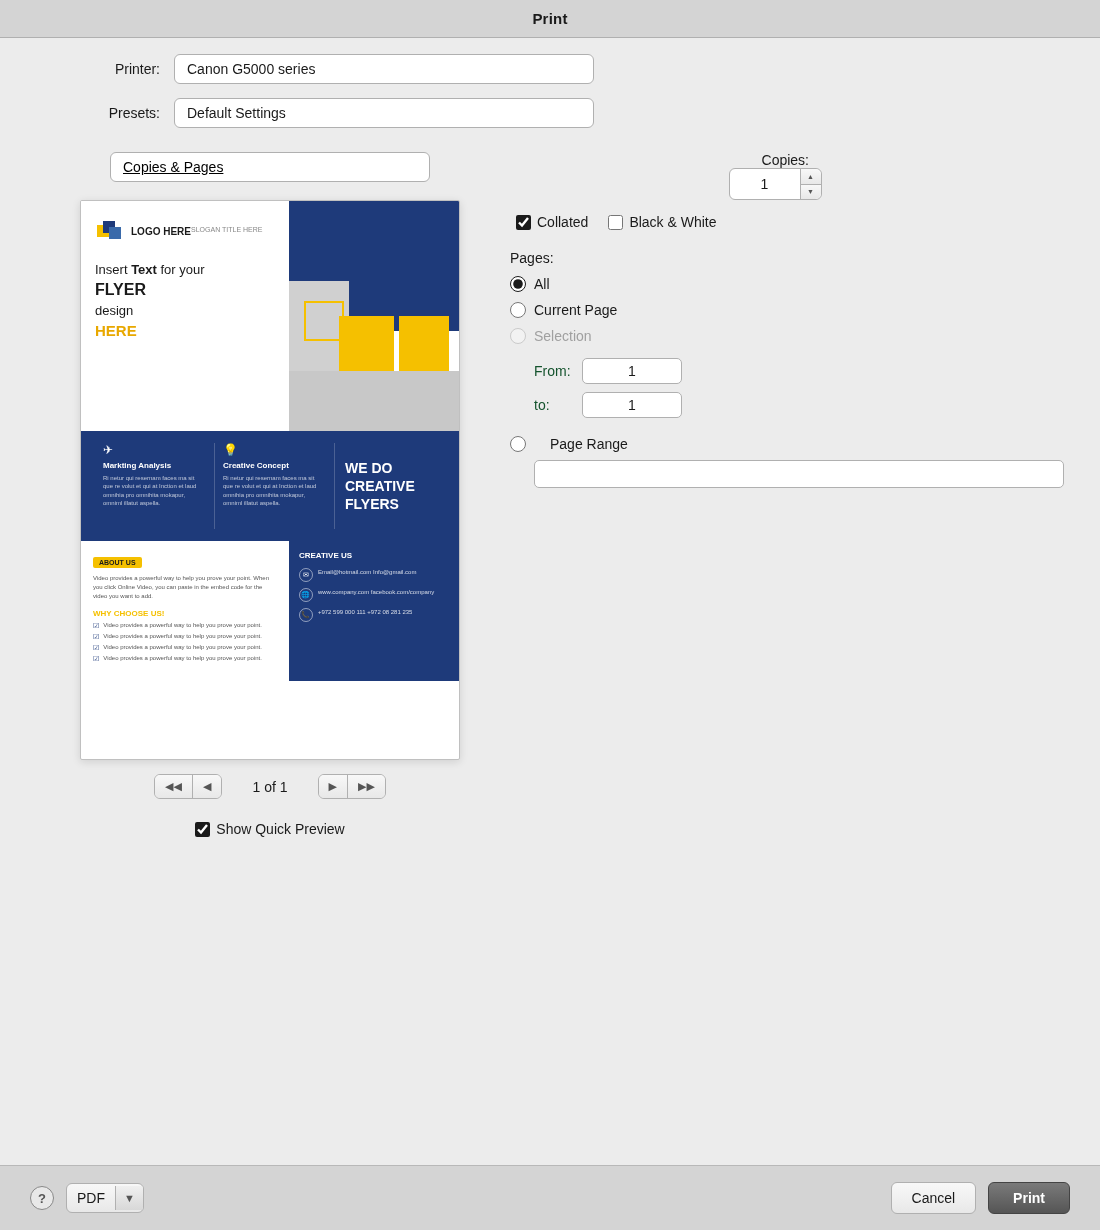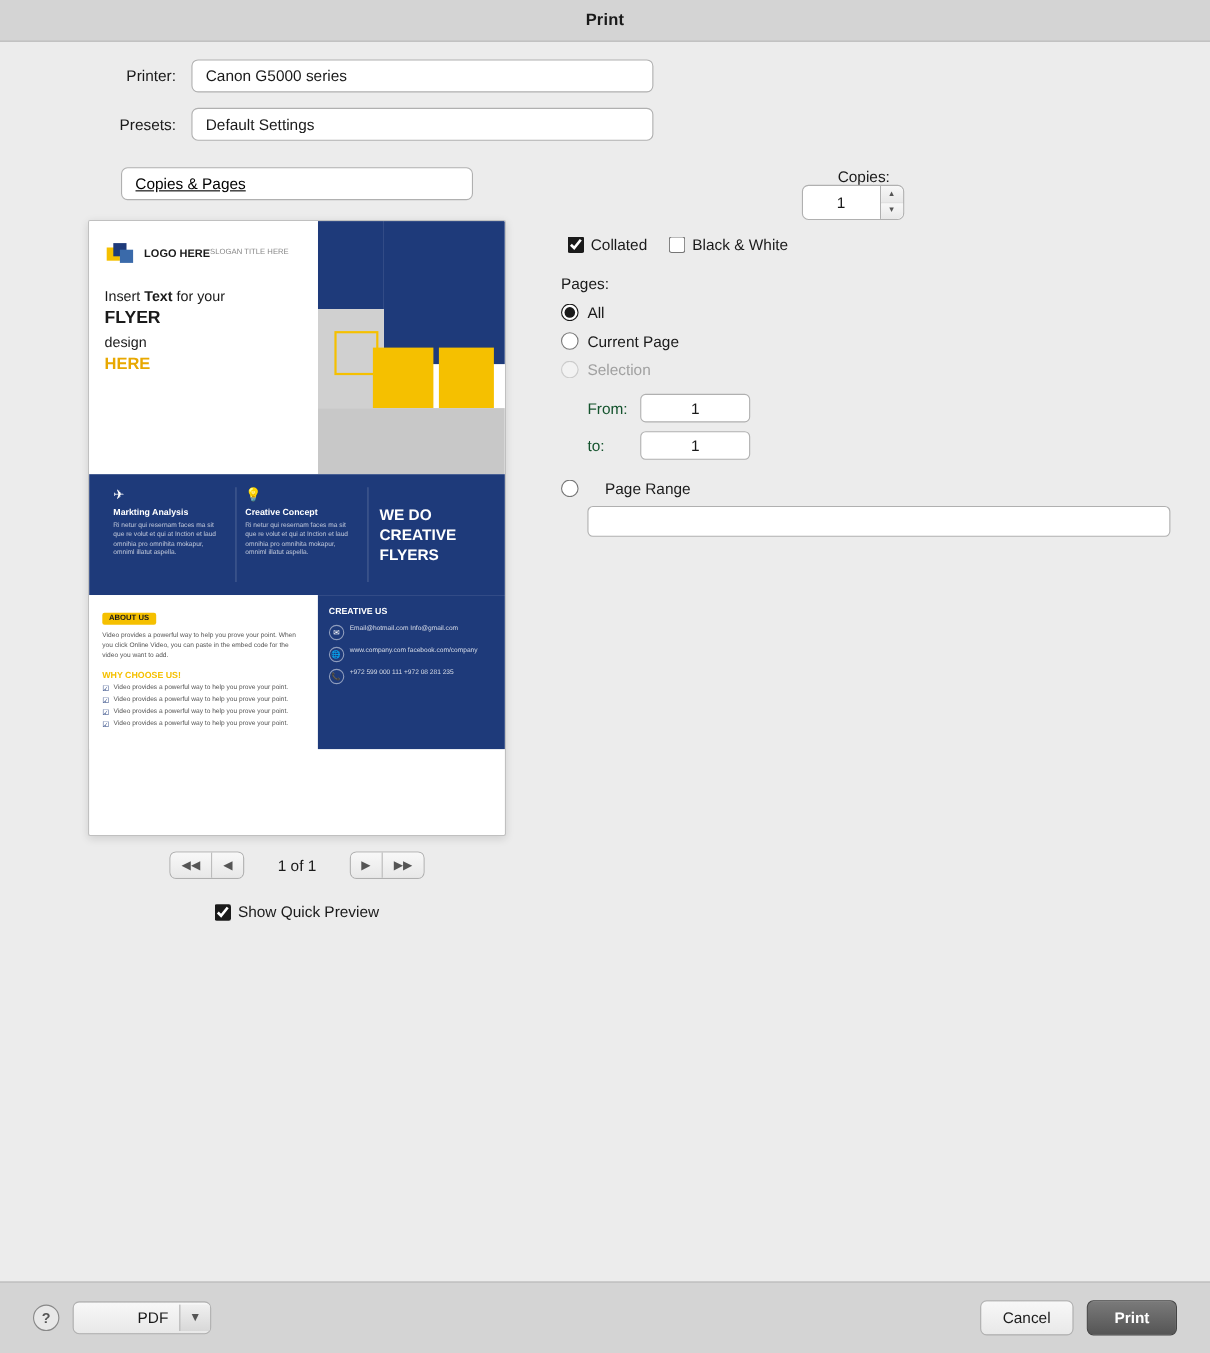--- a/index.html
+++ b/index.html
@@ -624,21 +624,20 @@
     }
 
     .pdf-btn {
       display: flex;
       align-items: center;
       border: 1px solid #b0b0b0;
       border-radius: 6px;
       background: linear-gradient(to bottom, #f8f8f8, #e8e8e8);
       cursor: pointer;
       overflow: hidden;
-      padding-left: 48px;
     }
 
     .pdf-label {
       font-size: 14px;
       color: #1a1a1a;
       padding: 6px 10px;
     }
 
     .pdf-arrow {
       background: linear-gradient(to bottom, #f0f0f0, #d8d8d8);

